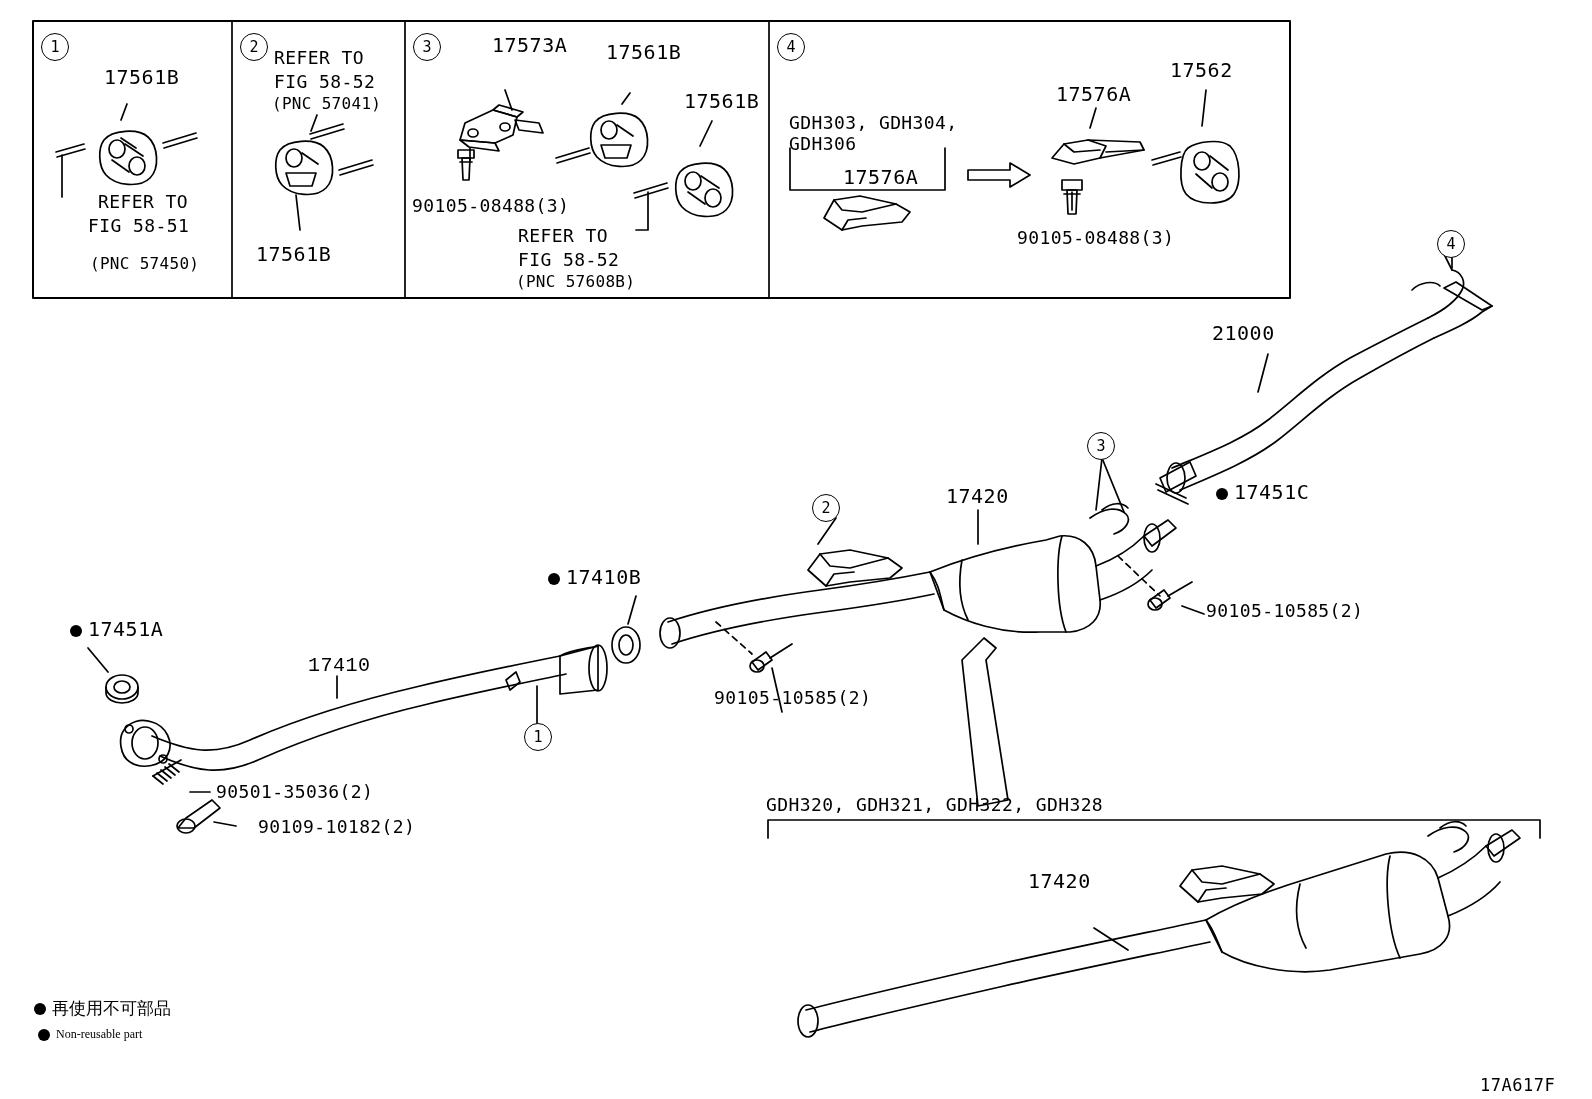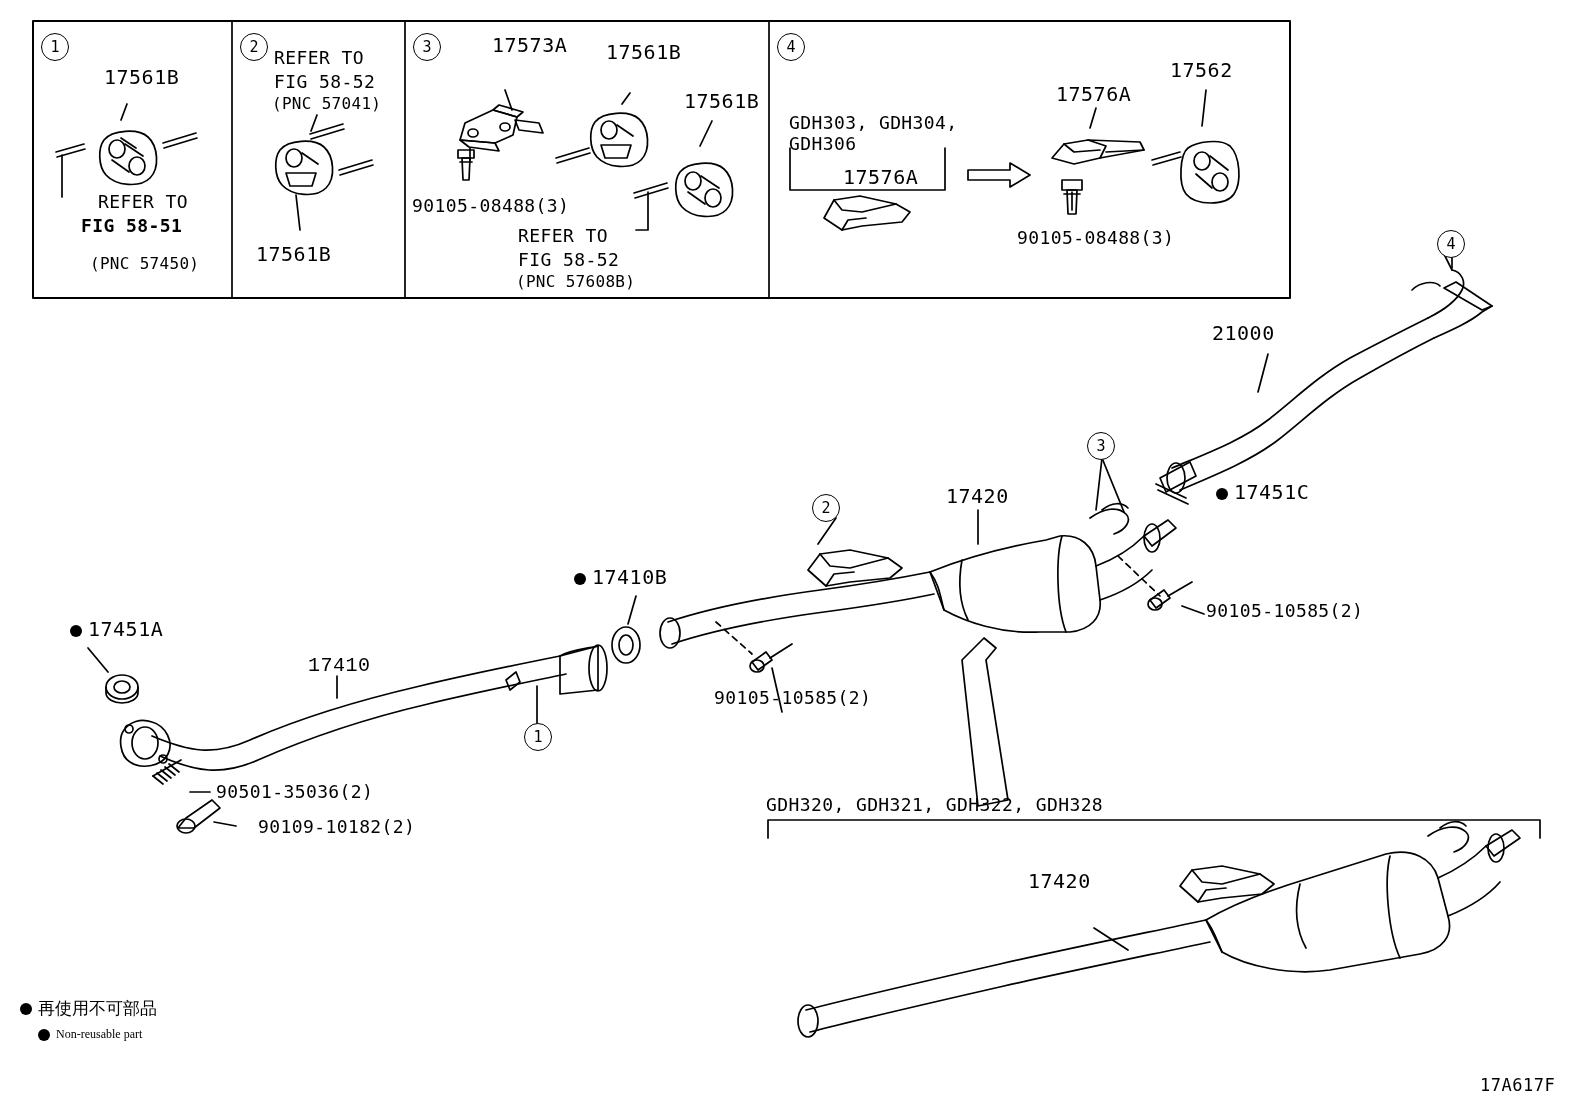--- a/index.html
+++ b/index.html
@@ -356,21 +356,21 @@
     </div>
   <div class="callout" style="left:1087px; top:432px;">
       <span>3</span>
     </div>
   <div class="callout" style="left:1437px; top:230px;">
       <span>4</span>
     </div>
 
   <div class="lbl pn" style="left:104px; top:66px;">17561B</div>
   <div class="lbl refer" style="left:98px; top:190px;">REFER TO</div>
-  <div class="lbl refer" style="left:81px; top:214px;font-weight:bold;">FIG 58-51</div>
+  <div class="lbl refer" style="left:88px; top:214px;">FIG 58-51</div>
   <div class="lbl pn-xs" style="left:90px; top:239px;margin-top:16px;">(PNC 57450)</div>
 
   <div class="lbl refer" style="left:274px; top:46px;">REFER TO</div>
   <div class="lbl refer" style="left:274px; top:70px;">FIG 58-52</div>
   <div class="lbl pn-xs" style="left:272px; top:95px;">(PNC 57041)</div>
   <div class="lbl pn" style="left:256px; top:243px;">17561B</div>
 
   <div class="lbl pn" style="left:492px; top:34px;">17573A</div>
   <div class="lbl pn" style="left:606px; top:41px;">17561B</div>
   <div class="lbl pn" style="left:684px; top:90px;">17561B</div>
@@ -383,37 +383,37 @@
   <div class="lbl pn-sm" style="left:789px; top:134px;">GDH306</div>
   <div class="lbl pn" style="left:843px; top:166px;">17576A</div>
   <div class="lbl pn" style="left:1056px; top:83px;">17576A</div>
   <div class="lbl pn" style="left:1170px; top:59px;">17562</div>
   <div class="lbl pn-sm" style="left:1017px; top:228px;">90105-08488(3)</div>
 
   <div class="lbl pn" style="left:70px; top:618px;">
     <span class="bullet"></span><span>17451A</span>
   </div>
   <div class="lbl pn" style="left:308px; top:654px;font-family:Liberation Mono, monospace;">17410</div>
-  <div class="lbl pn" style="left:574px; top:566px;">
+  <div class="lbl pn" style="left:548px; top:566px;">
     <span class="bullet"></span><span>17410B</span>
   </div>
   <div class="lbl pn-sm" style="left:216px; top:782px;">90501-35036(2)</div>
   <div class="lbl pn-sm" style="left:258px; top:817px;">90109-10182(2)</div>
   <div class="lbl pn-sm" style="left:714px; top:688px;">90105-10585(2)</div>
   <div class="lbl pn" style="left:946px; top:485px;">17420</div>
   <div class="lbl pn" style="left:1212px; top:322px;">21000</div>
   <div class="lbl pn" style="left:1216px; top:481px;">
     <span class="bullet"></span><span>17451C</span>
   </div>
   <div class="lbl pn-sm" style="left:1206px; top:601px;">90105-10585(2)</div>
 
   <div class="lbl pn-sm" style="left:766px; top:795px;">GDH320, GDH321, GDH322, GDH328</div>
   <div class="lbl pn" style="left:1028px; top:870px;">17420</div>
 
-  <div class="lbl footer-jp" style="left:20px; top:999px;">
+  <div class="lbl footer-jp" style="left:34px; top:999px;">
     <span class="bullet"></span><span>再使用不可部品</span>
   </div>
   <div class="lbl footer-txt" style="left:38px; top:1028px;">
     <span class="bullet"></span><span>Non-reusable part</span>
   </div>
 
   <div class="lbl diagcode" style="left:1480px; top:1052px;">17A617F</div>
 
 </div>
 

